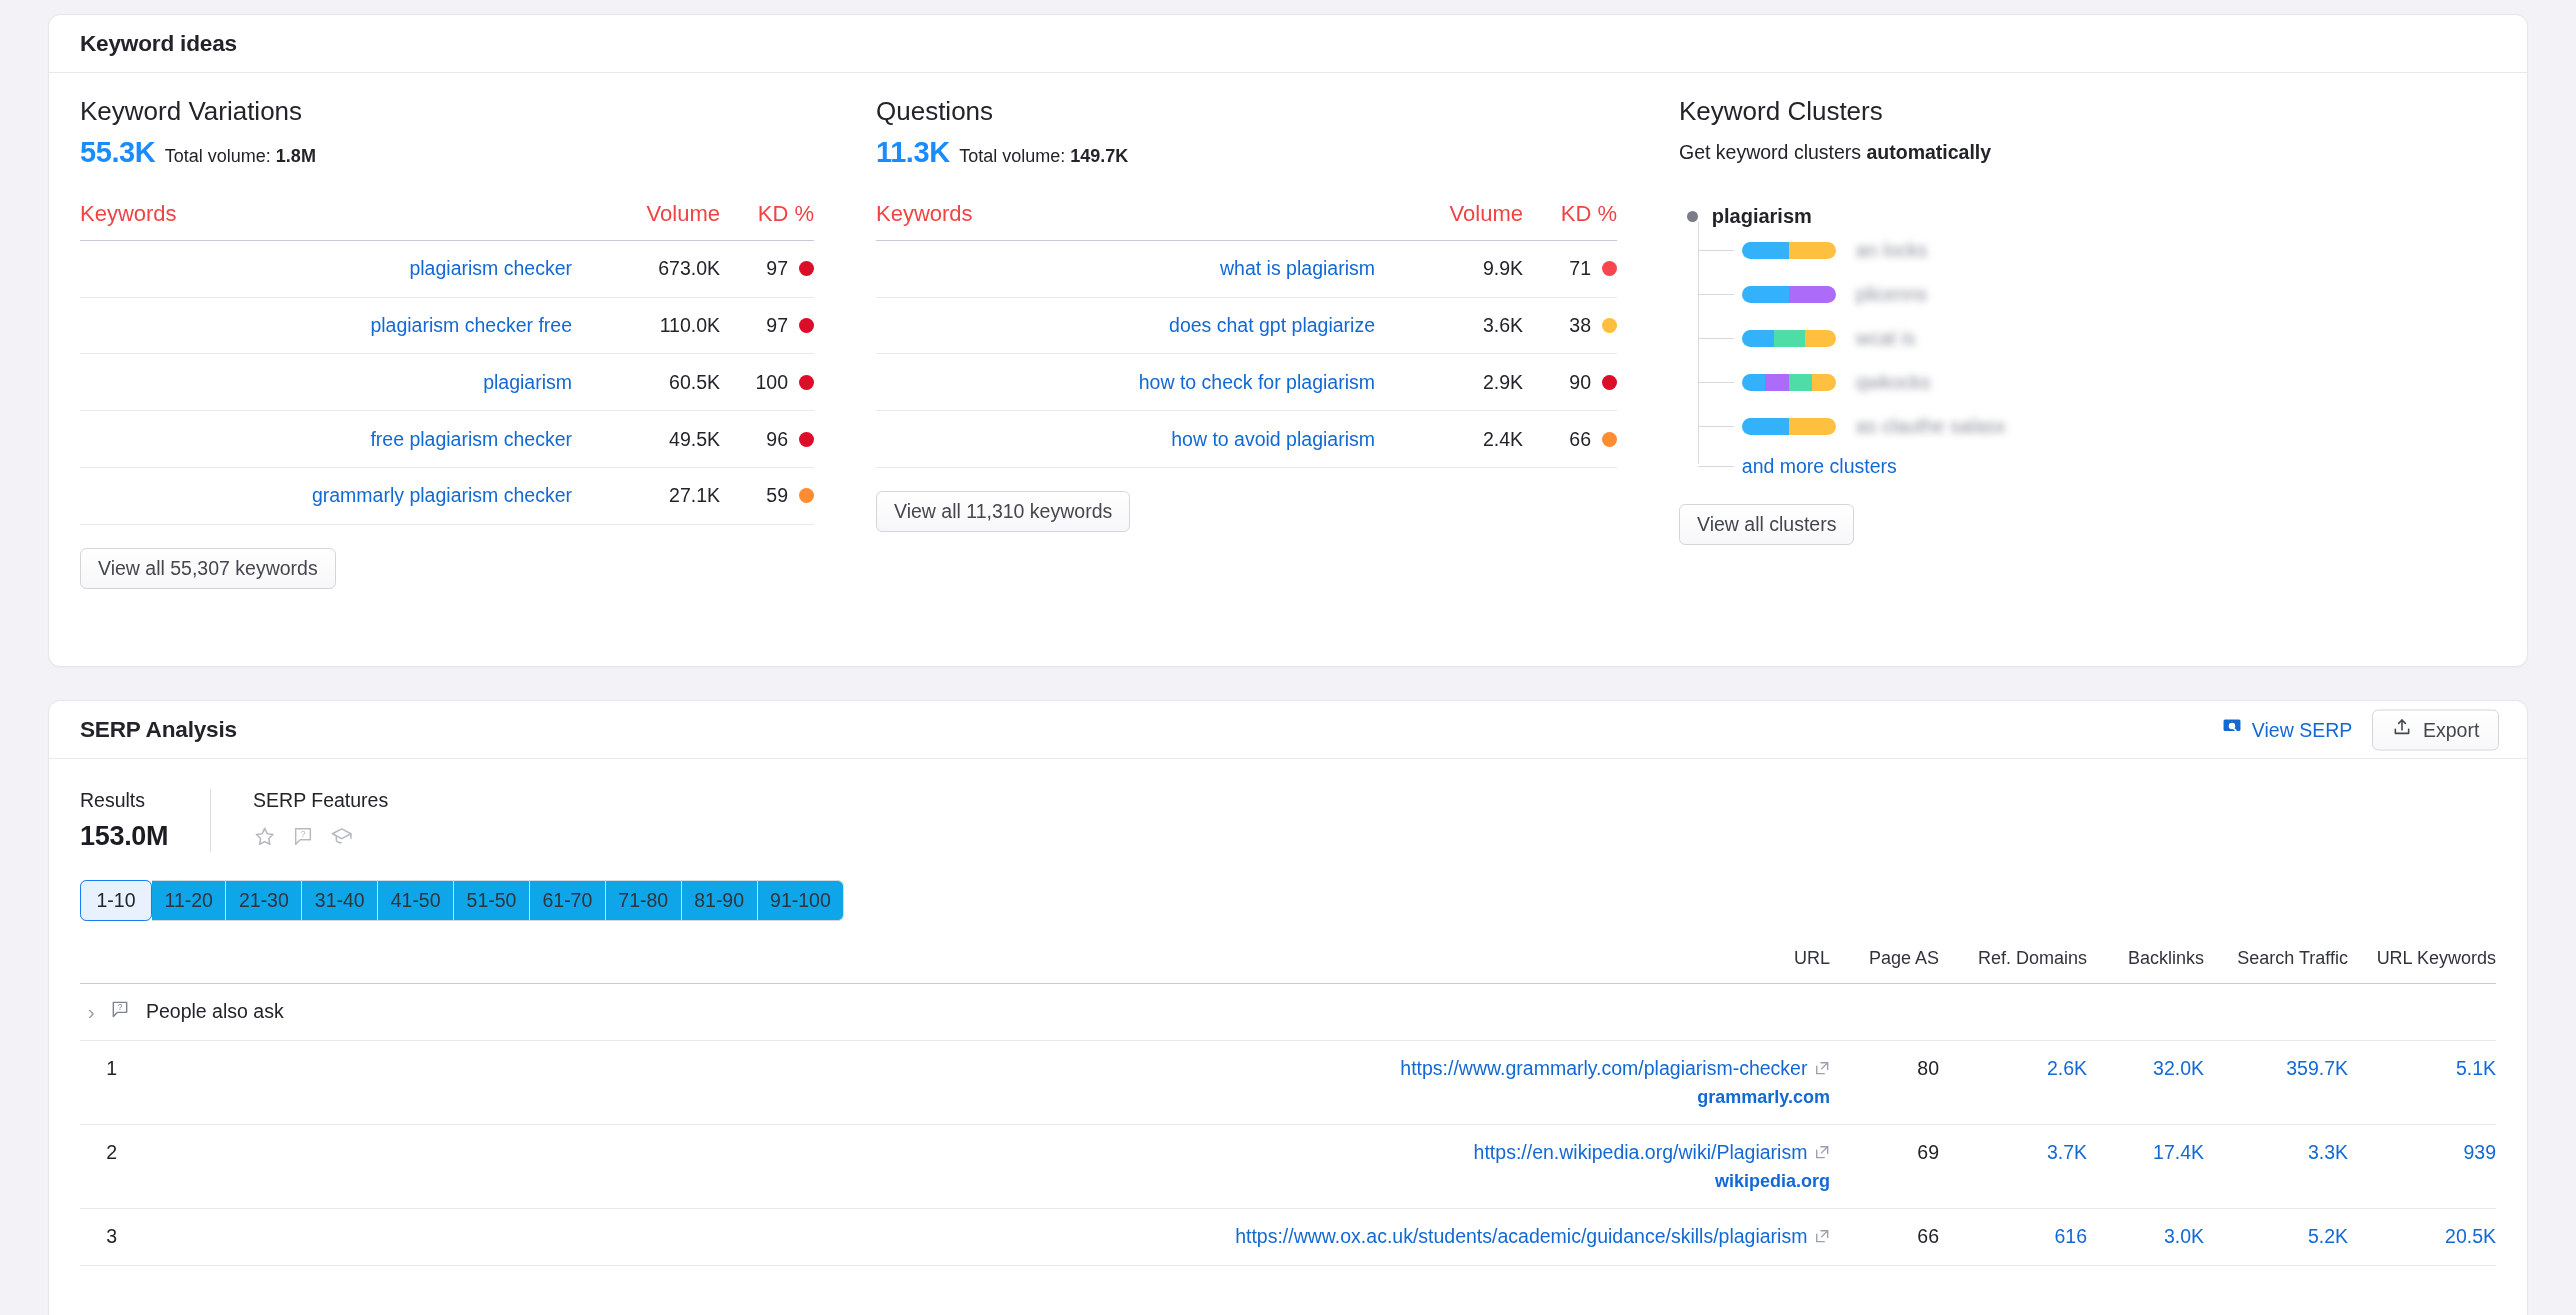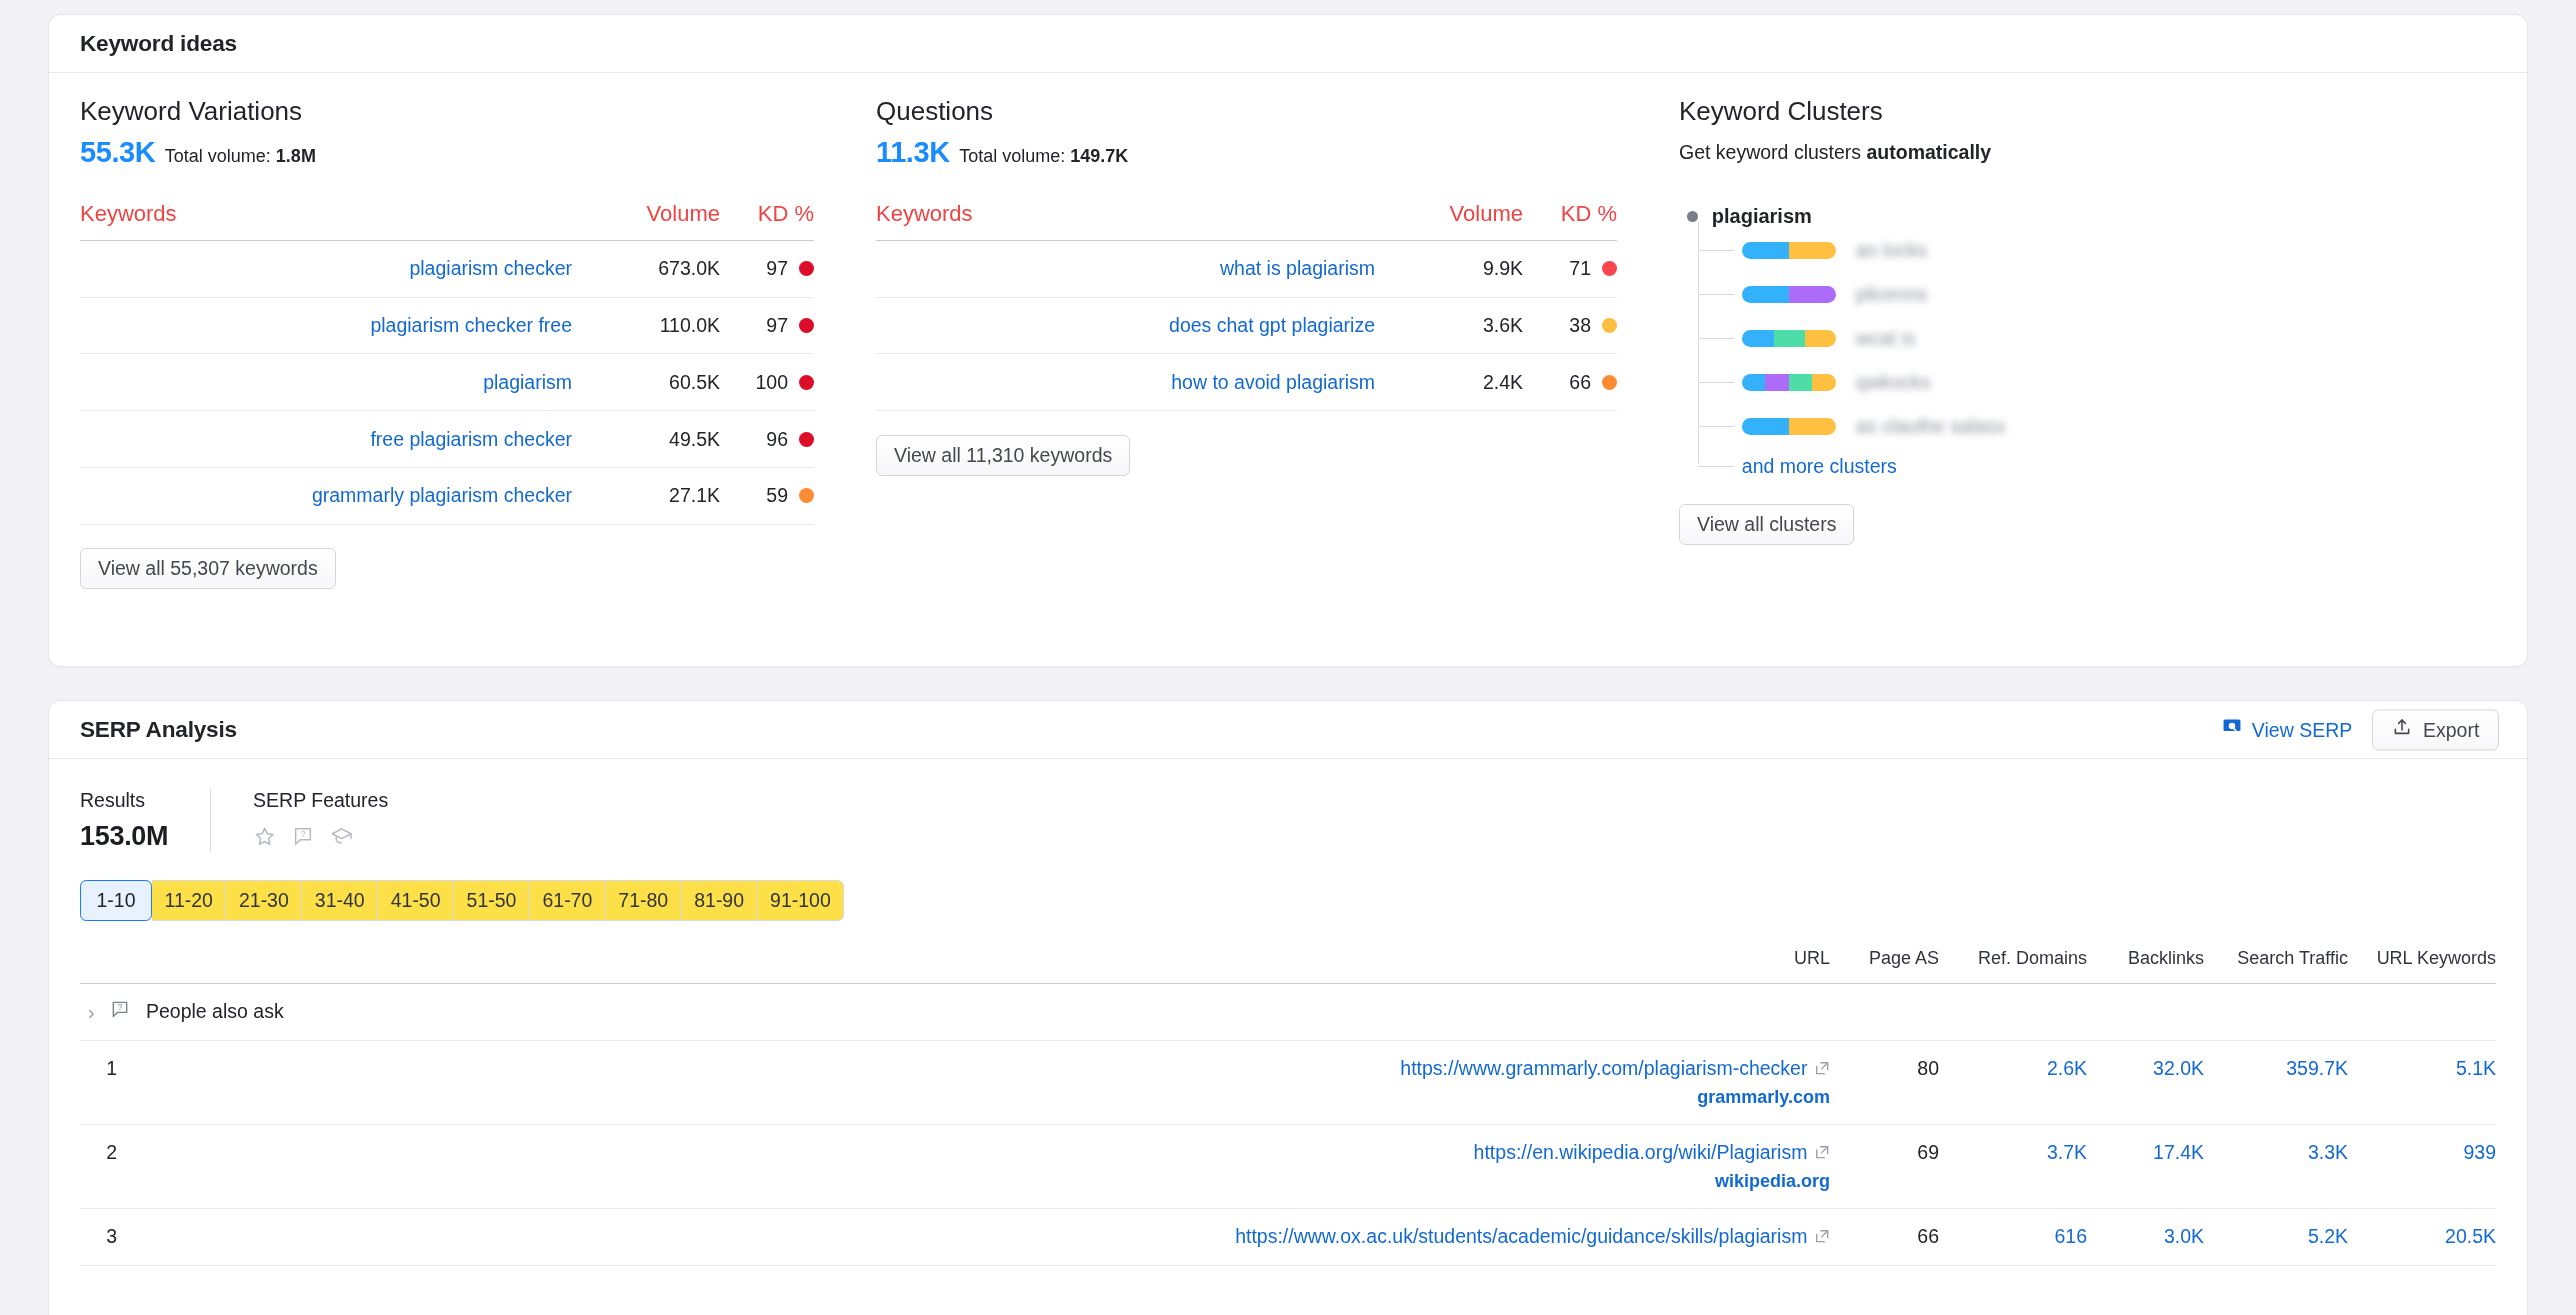--- a/index.html
+++ b/index.html
@@ -152,21 +152,21 @@
   .meta-label { font-size: 19.5px; color: #22242a; }
   .meta-value { font-size: 27px; font-weight: bold; color: #1b1d23; margin-top: 9.4px; letter-spacing: -0.3px;}
   .meta-divider { width: 0.8px; align-self: stretch; background: #dadce3; margin-right: 42px; }
   .feat-icons { display: flex; align-items: center; gap: 15.6px; margin-top: 12.5px; }
   .feat-icons svg { display: block; cursor: pointer; }
 
   .pager { display: flex; padding: 0 31px; margin-top: 28px; }
   .pager-item {
     height: 41px; min-width: 72px; padding: 0 12.5px;
     display: flex; align-items: center; justify-content: center;
-    font-size: 19.5px; color: #31343c; background: #fde047;
+    font-size: 19.5px; color: #31343c; background: #0ea5e9;
     border: 0.8px solid #d7d9e0; border-left: none; cursor: pointer;
   }
   .pager-item:first-child { border-left: 0.8px solid #d7d9e0; border-radius: 6.2px 0 0 6.2px; }
   .pager-item:last-child { border-radius: 0 6.2px 6.2px 0; }
   .pager-item.active {
     background: #e8f2fe; border: 0.8px solid #1a7af0; color: #22242a;
     border-radius: 6.2px; position: relative; z-index: 2;
   }
 
   table.serptable { width: 100%; border-collapse: collapse; margin-top: 26.5px; table-layout: fixed; }
@@ -310,20 +310,30 @@
                   </span>
                 </td>
               </tr>
               <tr>
                 <td class="kw-cell"><a>does chat gpt plagiarize</a></td>
                 <td class="vol-cell">3.6K</td>
                 <td class="kd-cell">
                   <span class="kd-wrap">
                     <span>38</span>
                     <span class="kd-dot" style="background: rgb(255, 190, 61);"></span>
+                  </span>
+                </td>
+              </tr>
+              <tr>
+                <td class="kw-cell"><a>how to check for plagiarism</a></td>
+                <td class="vol-cell">2.9K</td>
+                <td class="kd-cell">
+                  <span class="kd-wrap">
+                    <span>90</span>
+                    <span class="kd-dot" style="background: rgb(220, 13, 40);"></span>
                   </span>
                 </td>
               </tr>
               <tr>
                 <td class="kw-cell"><a>how to avoid plagiarism</a></td>
                 <td class="vol-cell">2.4K</td>
                 <td class="kd-cell">
                   <span class="kd-wrap">
                     <span>66</span>
                     <span class="kd-dot" style="background: rgb(255, 139, 50);"></span>

